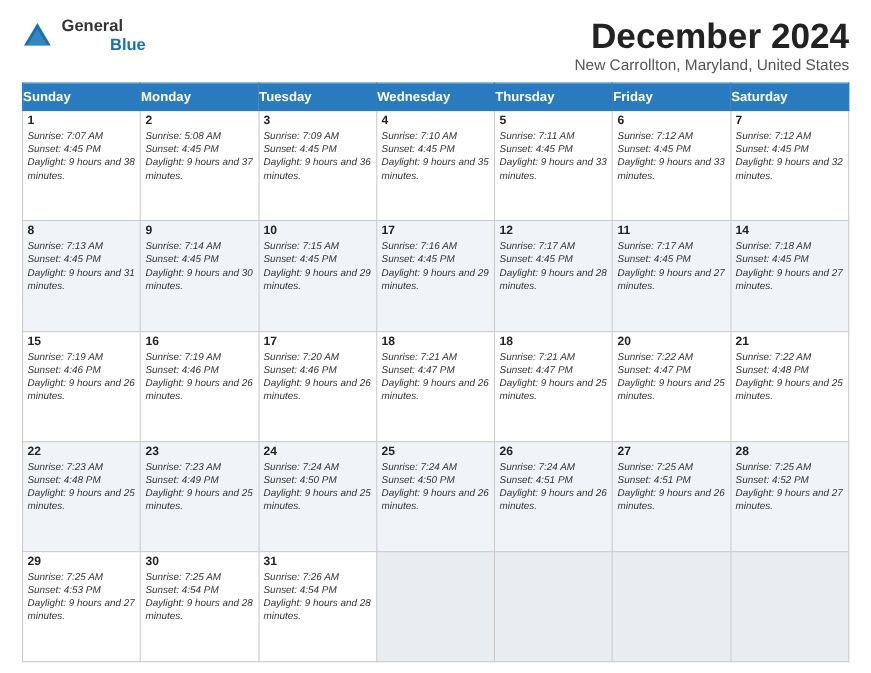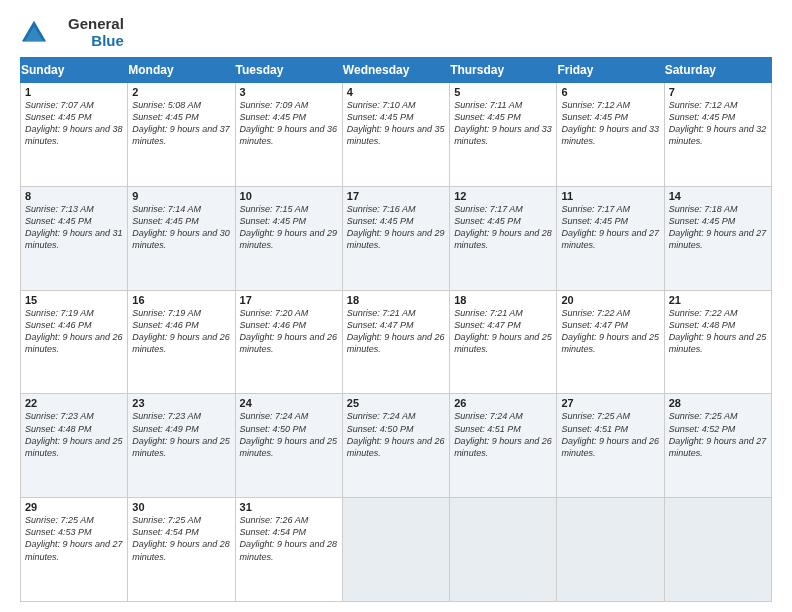--- a/index.html
+++ b/index.html
@@ -19,37 +19,37 @@
     }
     .header {
       display: flex;
       align-items: flex-start;
       justify-content: space-between;
       margin-bottom: 8px;
     }
     .logo {
       display: flex;
       align-items: center;
-      gap: 20px;
-      text-align: right;
+      gap: 8px;
     }
     .logo-text {
       display: flex;
       flex-direction: column;
       line-height: 1.1;
     }
     .logo-general {
       font-size: 15px;
       font-weight: bold;
       color: #333;
     }
     .logo-blue {
       font-size: 15px;
       font-weight: bold;
       color: #1a6faf;
+      margin-left: 44px;
     }
     .logo-icon {
       width: 28px;
       height: 28px;
     }
     .title-block {
       text-align: right;
     }
     .month-title {
       font-size: 32px;
@@ -114,20 +114,24 @@
     <div class="logo">
       <svg class="logo-icon" viewBox="0 0 30 30">
         <polygon points="15,2 28,24 2,24" fill="#1a6faf"></polygon>
         <polygon points="15,8 25,24 5,24" fill="#4a9fd4" opacity="0.5"></polygon>
       </svg>
       <div class="logo-text">
         <span class="logo-general">General</span>
         <span class="logo-blue">Blue</span>
       </div>
     </div>
+    <div class="title-block">
+      <div class="month-title">December 2024</div>
+      <div class="location-title">New Carrollton, Maryland, United States</div>
+    </div>
   </div>
 
   <table class="calendar">
     <thead>
       <tr>
       <th>Sunday</th>
           <th>Monday</th>
           <th>Tuesday</th>
           <th>Wednesday</th>
           <th>Thursday</th>

